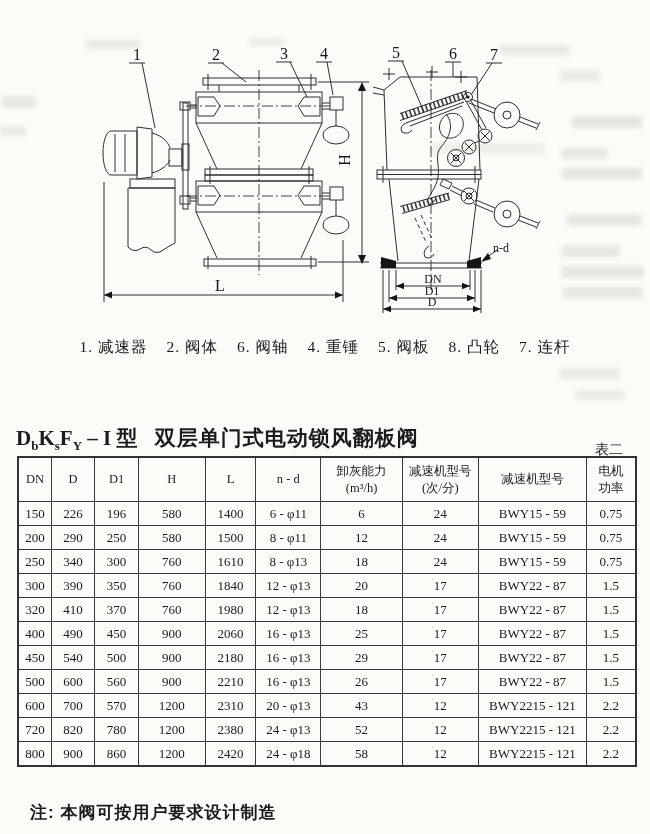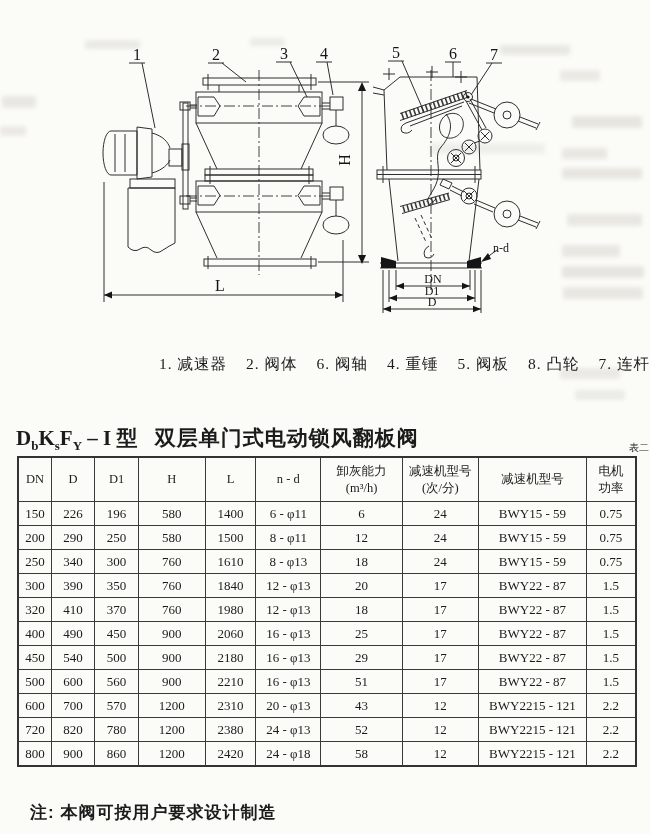--- a/index.html
+++ b/index.html
@@ -17,29 +17,29 @@
   svg.figure .hatch{stroke:#3a3a3a;stroke-width:7;fill:none;stroke-dasharray:1.6 2.6;}
   svg.figure .hatch2{stroke:#3a3a3a;stroke-width:6;fill:none;stroke-dasharray:1.6 2.6;}
   svg.figure .dash{stroke:#2e2e2e;stroke-width:1;fill:none;stroke-dasharray:4 3;}
   svg.figure .fill{fill:#151515;stroke:none;}
   svg.figure text{fill:#151515;font-family:"Liberation Serif","DejaVu Serif",serif;}
   .callout{font-size:16px;}
   .dimtext{font-size:12px;}
   .dimbig{font-size:16px;}
 
   .parts{
-    position:absolute;left:0;top:354px;width:650px;z-index:1;
-    display:flex;justify-content:flex-end;gap:19px;
+    position:absolute;left:0;top:337px;width:650px;z-index:1;
+    display:flex;justify-content:center;gap:19px;
     font-size:15.5px;letter-spacing:1px;
   }
 
   .title{position:absolute;left:16px;top:424px;font-size:21px;font-weight:bold;z-index:1;white-space:nowrap;}
   .title sub{font-size:13px;font-weight:bold;}
   .title .prod-name{margin-left:12px;letter-spacing:1px;font-family:"Liberation Sans","DejaVu Sans",sans-serif;}
-  .tbl-label{position:absolute;right:1px;top:441px;font-size:10px;z-index:1;margin-left:32px;}
+  .tbl-label{position:absolute;right:27px;top:441px;font-size:14px;z-index:1;margin-left:32px;}
 
   table.spec{
     position:absolute;left:17px;top:456px;width:620px;z-index:1;
     border-collapse:collapse;table-layout:fixed;
     font-size:13px;
   }
   table.spec th,table.spec td{
     border:1px solid #3a3a3a;text-align:center;vertical-align:middle;
     padding:0;font-weight:normal;overflow:hidden;
   }
@@ -366,21 +366,21 @@
           <td>BWY22 - 87</td>
           <td>1.5</td>
         </tr>
         <tr>
           <td>500</td>
           <td>600</td>
           <td>560</td>
           <td>900</td>
           <td>2210</td>
           <td>16 - φ13</td>
-          <td>51</td>
+          <td>26</td>
           <td>17</td>
           <td>BWY22 - 87</td>
           <td>1.5</td>
         </tr>
         <tr>
           <td>600</td>
           <td>700</td>
           <td>570</td>
           <td>1200</td>
           <td>2310</td>

